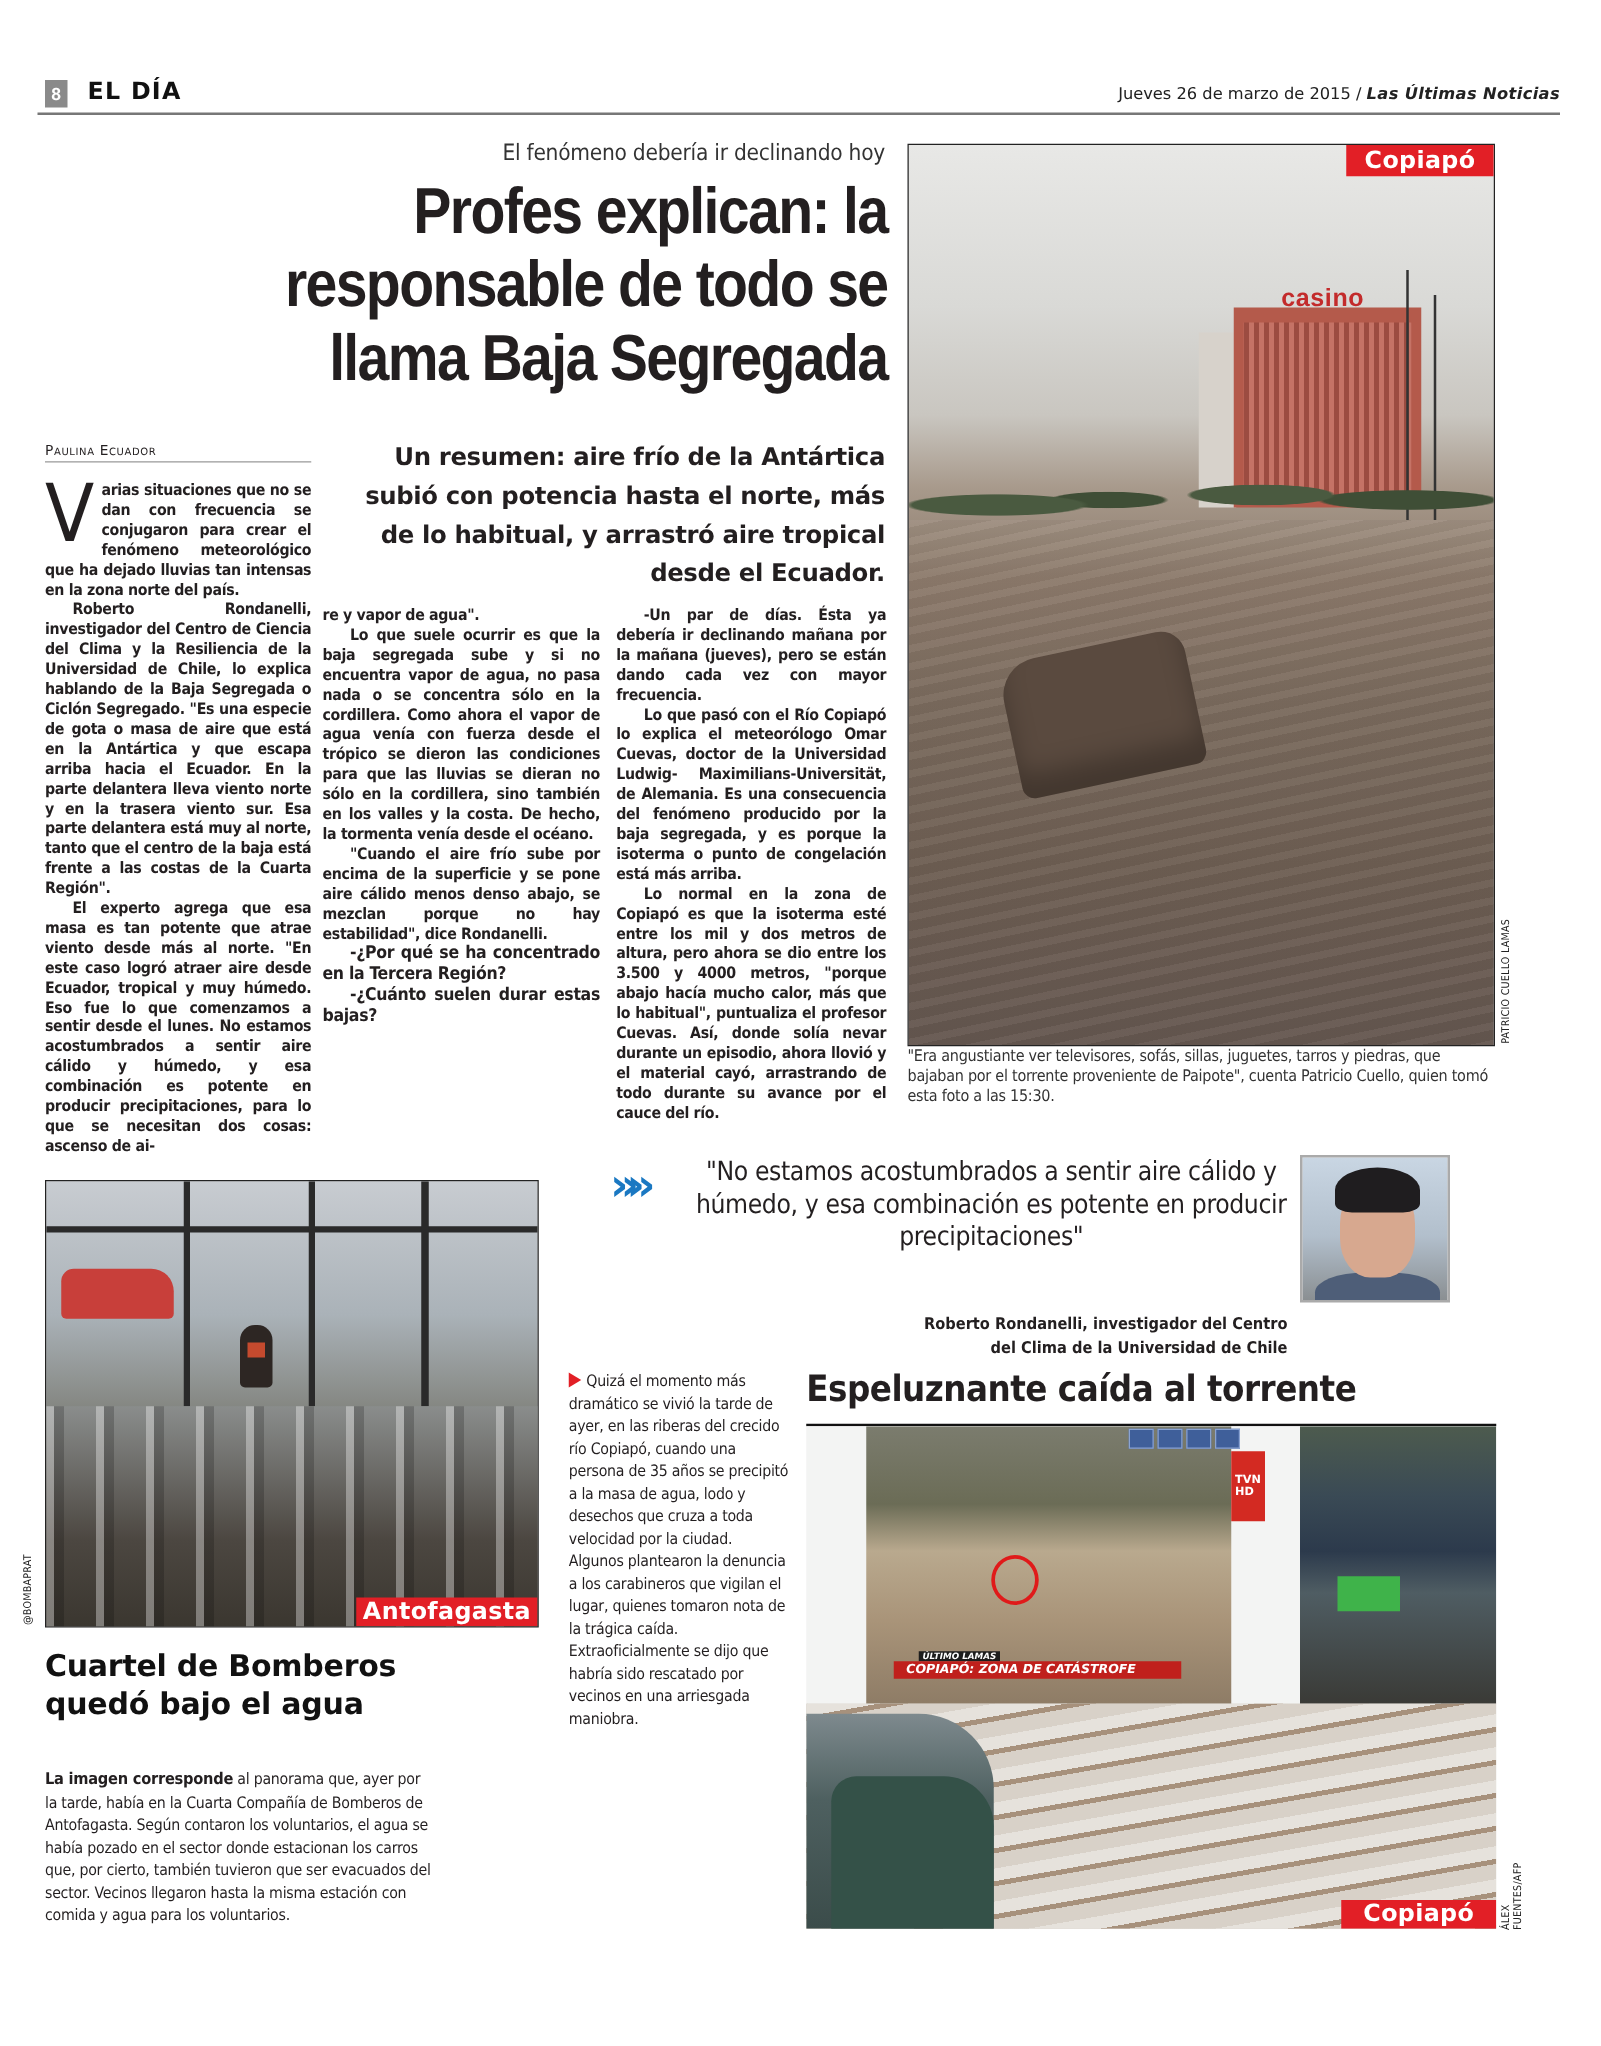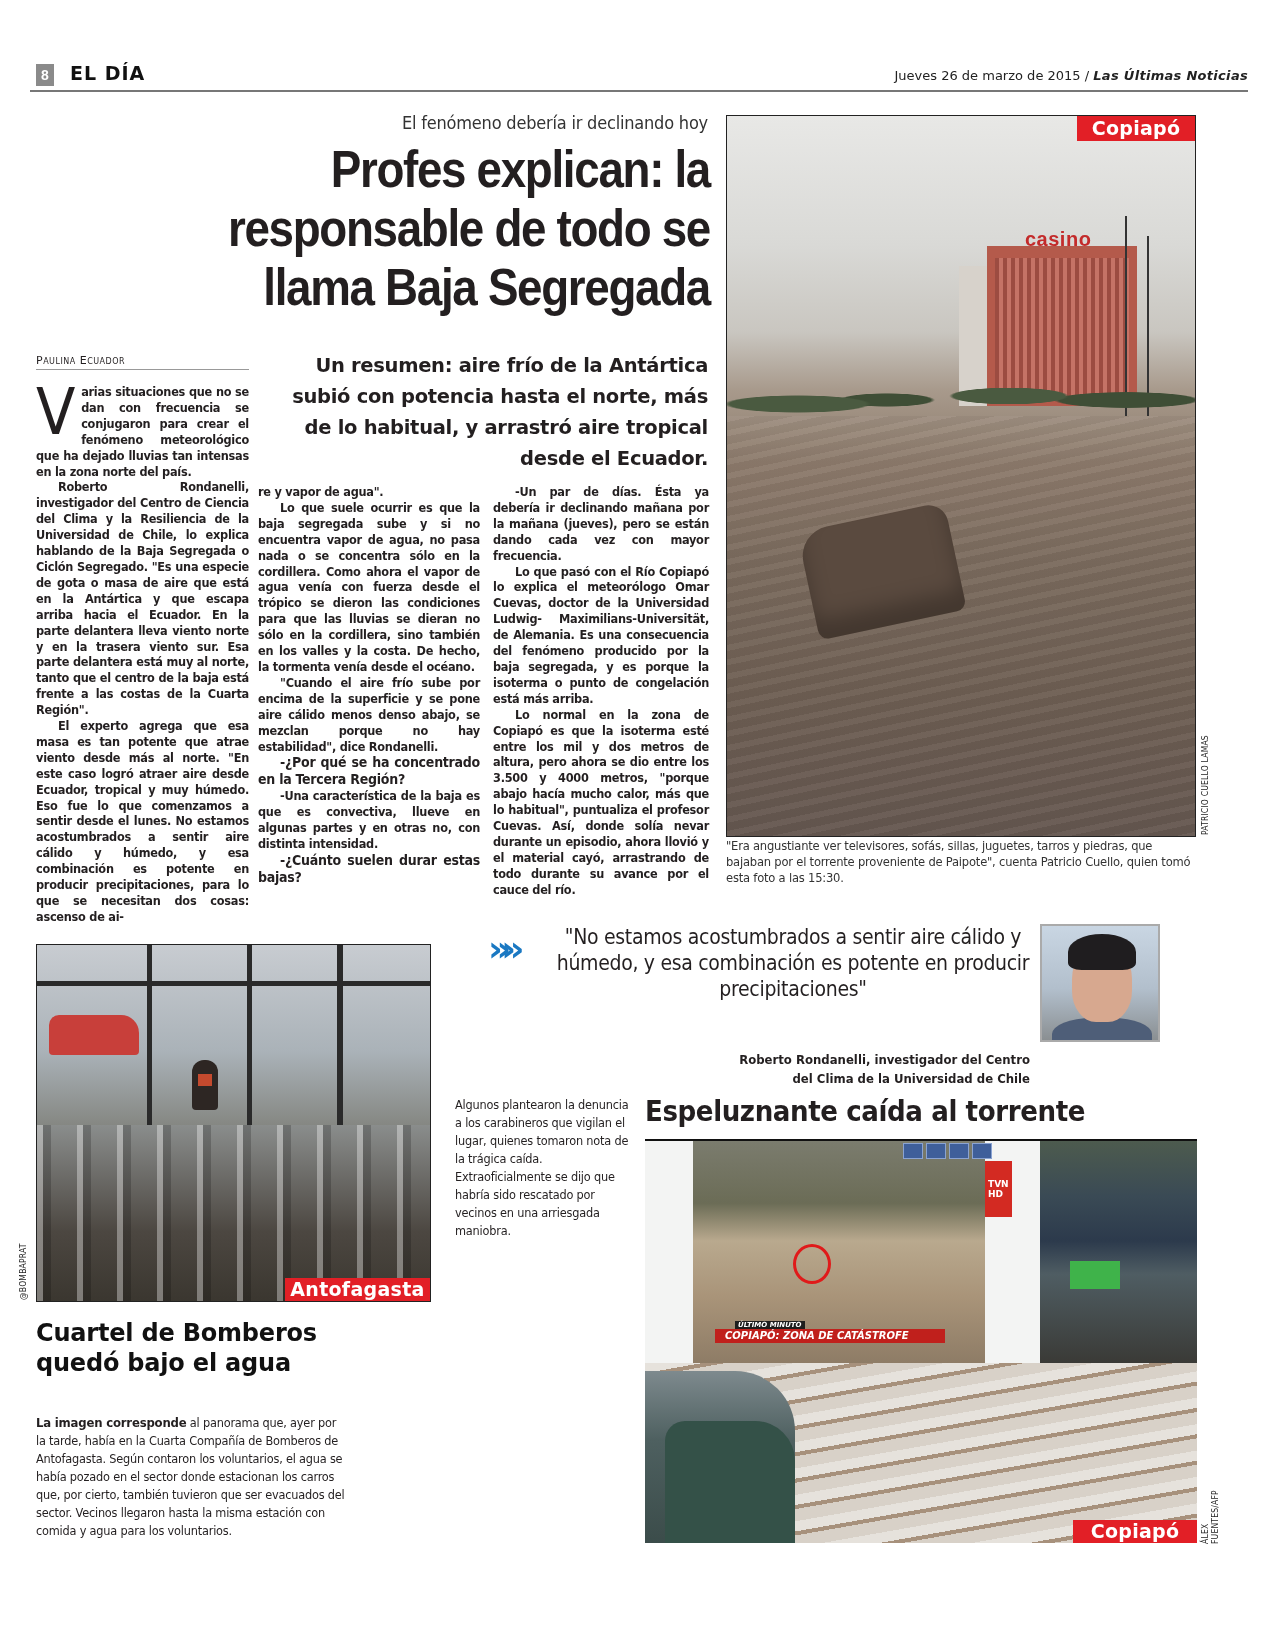--- a/index.html
+++ b/index.html
@@ -117,21 +117,20 @@
   <p class="noindent">arias situaciones que no se dan con frecuencia se conjugaron para crear el fenómeno meteorológico que ha dejado lluvias tan intensas en la zona norte del país.</p>
   <p>Roberto Rondanelli, investigador del Centro de Ciencia del Clima y la Resiliencia de la Universidad de Chile, lo explica hablando de la Baja Segregada o Ciclón Segregado. "Es una especie de gota o masa de aire que está en la Antártica y que escapa arriba hacia el Ecuador. En la parte delantera lleva viento norte y en la trasera viento sur. Esa parte delantera está muy al norte, tanto que el centro de la baja está frente a las costas de la Cuarta Región".</p>
   <p>El experto agrega que esa masa es tan potente que atrae viento desde más al norte. "En este caso logró atraer aire desde Ecuador, tropical y muy húmedo. Eso fue lo que comenzamos a sentir desde el lunes. No estamos acostumbrados a sentir aire cálido y húmedo, y esa combinación es potente en producir precipitaciones, para lo que se necesitan dos cosas: ascenso de ai-</p>
 </div>
 
 <div class="abs col col2">
   <p class="noindent">re y vapor de agua".</p>
   <p>Lo que suele ocurrir es que la baja segregada sube y si no encuentra vapor de agua, no pasa nada o se concentra sólo en la cordillera. Como ahora el vapor de agua venía con fuerza desde el trópico se dieron las condiciones para que las lluvias se dieran no sólo en la cordillera, sino también en los valles y la costa. De hecho, la tormenta venía desde el océano.</p>
   <p>"Cuando el aire frío sube por encima de la superficie y se pone aire cálido menos denso abajo, se mezclan porque no hay estabilidad", dice Rondanelli.</p>
   <p class="q">-¿Por qué se ha concentrado en la Tercera Región?</p>
-  <p>-Una característica de la baja es que es convectiva, llueve en algunas partes y en otras no, con distinta intensidad.</p>
   <p class="q">-¿Cuánto suelen durar estas bajas?</p>
 </div>
 
 <div class="abs col col3">
   <p>-Un par de días. Ésta ya debería ir declinando mañana por la mañana (jueves), pero se están dando cada vez con mayor frecuencia.</p>
   <p>Lo que pasó con el Río Copiapó lo explica el meteorólogo Omar Cuevas, doctor de la Universidad Ludwig- Maximilians-Universität, de Alemania. Es una consecuencia del fenómeno producido por la baja segregada, y es porque la isoterma o punto de congelación está más arriba.</p>
   <p>Lo normal en la zona de Copiapó es que la isoterma esté entre los mil y dos metros de altura, pero ahora se dio entre los 3.500 y 4000 metros, "porque abajo hacía mucho calor, más que lo habitual", puntualiza el profesor Cuevas. Así, donde solía nevar durante un episodio, ahora llovió y el material cayó, arrastrando de todo durante su avance por el cauce del río.</p>
 </div>
 
 <div class="abs photo-main">
@@ -168,35 +167,36 @@
   <div class="anto-frame" style="left:300px;top:0;width:6px;height:180px;"></div>
   <div class="anto-person"></div>
   <div class="anto-reflect"></div>
   <div class="label-red" style="right:0;bottom:0;width:145px;height:23px;line-height:23px;">Antofagasta</div>
 </div>
 <div class="abs credit" style="left:18px;top:1225px;height:75px;">@BOMBAPRAT</div>
 <h2 class="abs anto-title">Cuartel de Bomberos quedó bajo el agua</h2>
 <div class="abs anto-body"><b>La imagen corresponde</b><span> al panorama que, ayer por la tarde, había en la Cuarta Compañía de Bomberos de Antofagasta. Según contaron los voluntarios, el agua se había pozado en el sector donde estacionan los carros que, por cierto, también tuvieron que ser evacuados del sector. Vecinos llegaron hasta la misma estación con comida y agua para los voluntarios.</span></div>
 
 <div class="abs torr-text">
+  <div><span class="tri"></span><span>Quizá el momento más dramático se vivió la tarde de ayer, en las riberas del crecido río Copiapó, cuando una persona de 35 años se precipitó a la masa de agua, lodo y desechos que cruza a toda velocidad por la ciudad.</span></div>
   <div>Algunos plantearon la denuncia a los carabineros que vigilan el lugar, quienes tomaron nota de la trágica caída. Extraoficialmente se dijo que habría sido rescatado por vecinos en una arriesgada maniobra.</div>
 </div>
 
 <h2 class="abs torr-title">Espeluznante caída al torrente</h2>
 <div class="abs torr-rule"></div>
 <div class="abs torr-photo">
   <div class="tv">
     <div class="tv-ctrl" style="left:210px;"></div>
     <div class="tv-ctrl" style="left:233px;"></div>
     <div class="tv-ctrl" style="left:256px;"></div>
     <div class="tv-ctrl" style="left:279px;"></div>
     <div class="tvn">TVN HD</div>
     <div class="circle"></div>
     <div class="tv-banner">
-      <div class="um">ÚLTIMO MINUTO</div>
+      <div class="um">ÚLTIMO LAMAS</div>
       <div class="main">COPIAPÓ: ZONA DE CATÁSTROFE</div>
     </div>
   </div>
   <div class="bridge">
       <div class="green"></div>
     </div>
   <div class="flood"></div>
   <div class="people"></div>
   <div class="towel"></div>
   <div class="label-red" style="right:0;bottom:0;width:124px;height:23px;line-height:23px;">Copiapó</div>

